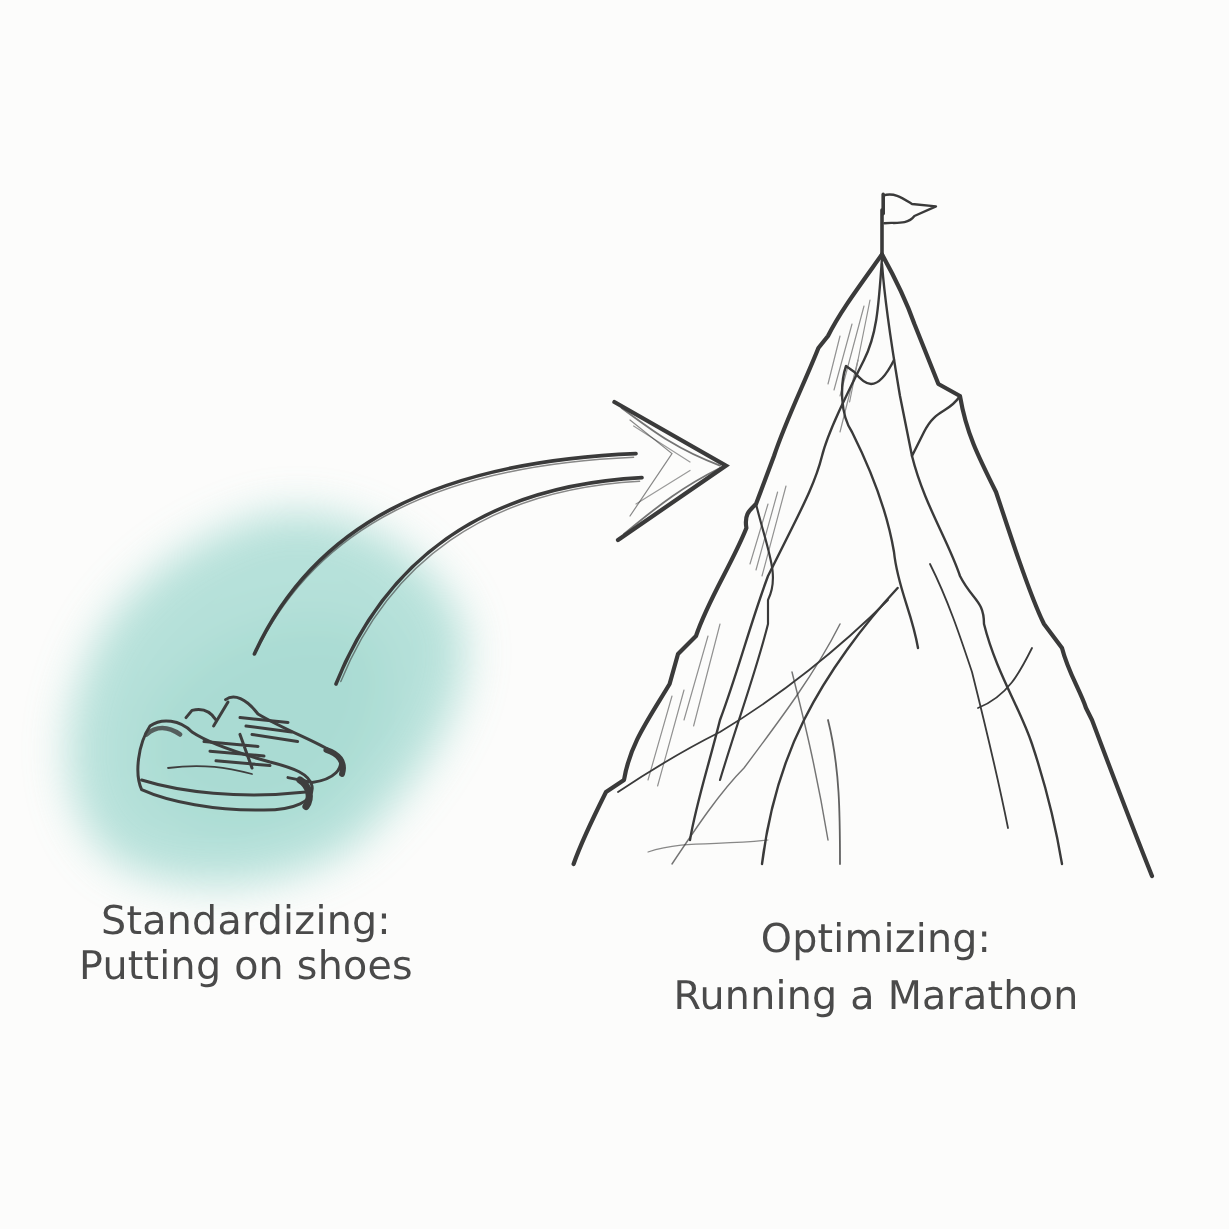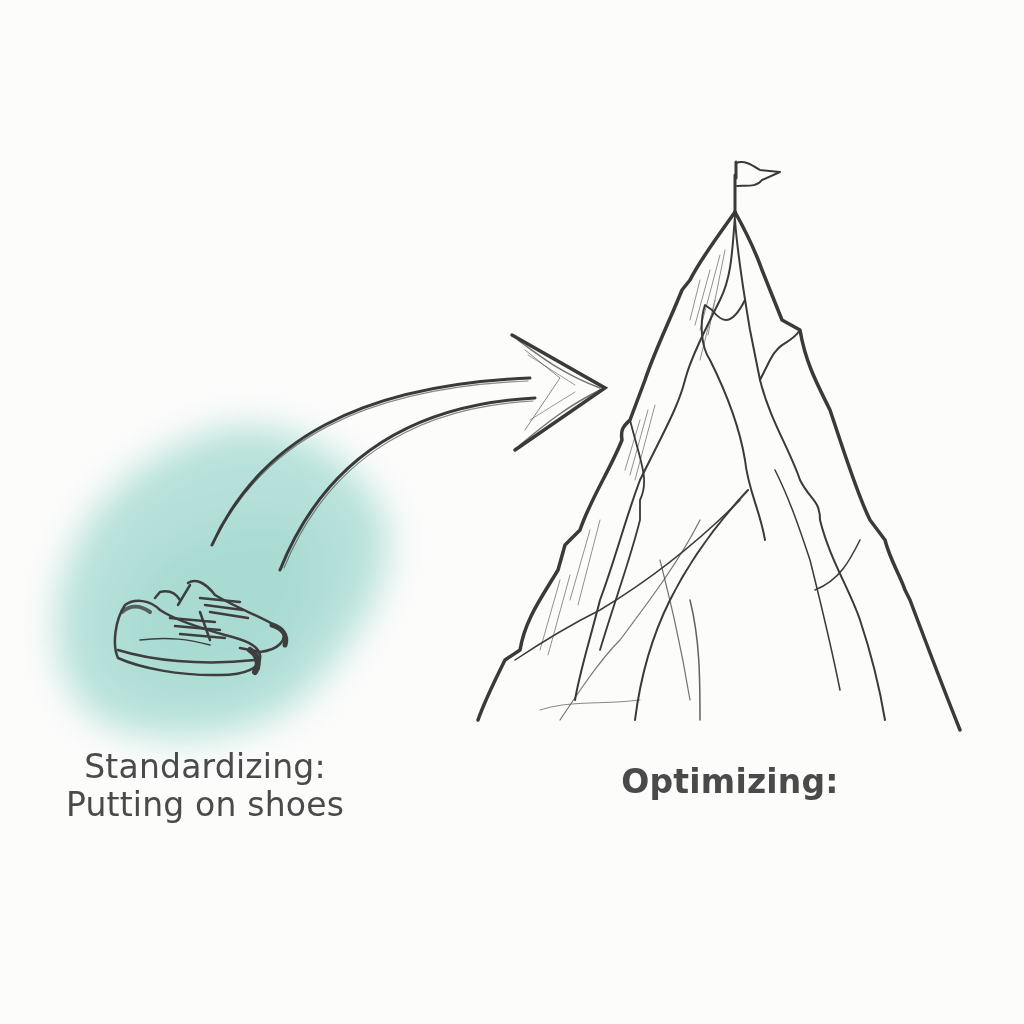--- a/index.html
+++ b/index.html
@@ -13,21 +13,21 @@
   .canvas { position: absolute; left: 0; top: 0; width: 1024px; height: 1024px; }
   .label {
     position: absolute;
     text-align: center;
     color: #4a4a4a;
     font-family: "DejaVu Sans", sans-serif;
     font-weight: normal;
     letter-spacing: 0.2px;
   }
   .label-left { left: 50px; top: 748px; width: 310px; font-size: 33px; line-height: 38px; }
-  .label-right { left: 520px; top: 758px; width: 420px; font-size: 33px; line-height: 48px; font-weight: bold; }
+  .label-right { left: 520px; top: 758px; width: 420px; font-size: 33px; line-height: 48px; }
   .label span { display: block; }
 </style>
 </head>
 <body>
 
 <svg class="canvas" viewBox="0 0 1024 1024" xmlns="http://www.w3.org/2000/svg">
   <defs>
     <filter id="blur" x="-20%" y="-20%" width="140%" height="140%">
       <feGaussianBlur stdDeviation="18"></feGaussianBlur>
     </filter>
@@ -108,13 +108,14 @@
   </g>
 </svg>
 
 <div class="label label-left">
   <span>Standardizing:</span>
   <span>Putting on shoes</span>
 </div>
 
 <div class="label label-right">
   <span>Optimizing:</span>
+  <span>Running a Marathon</span>
 </div>
 
 </body></html>

